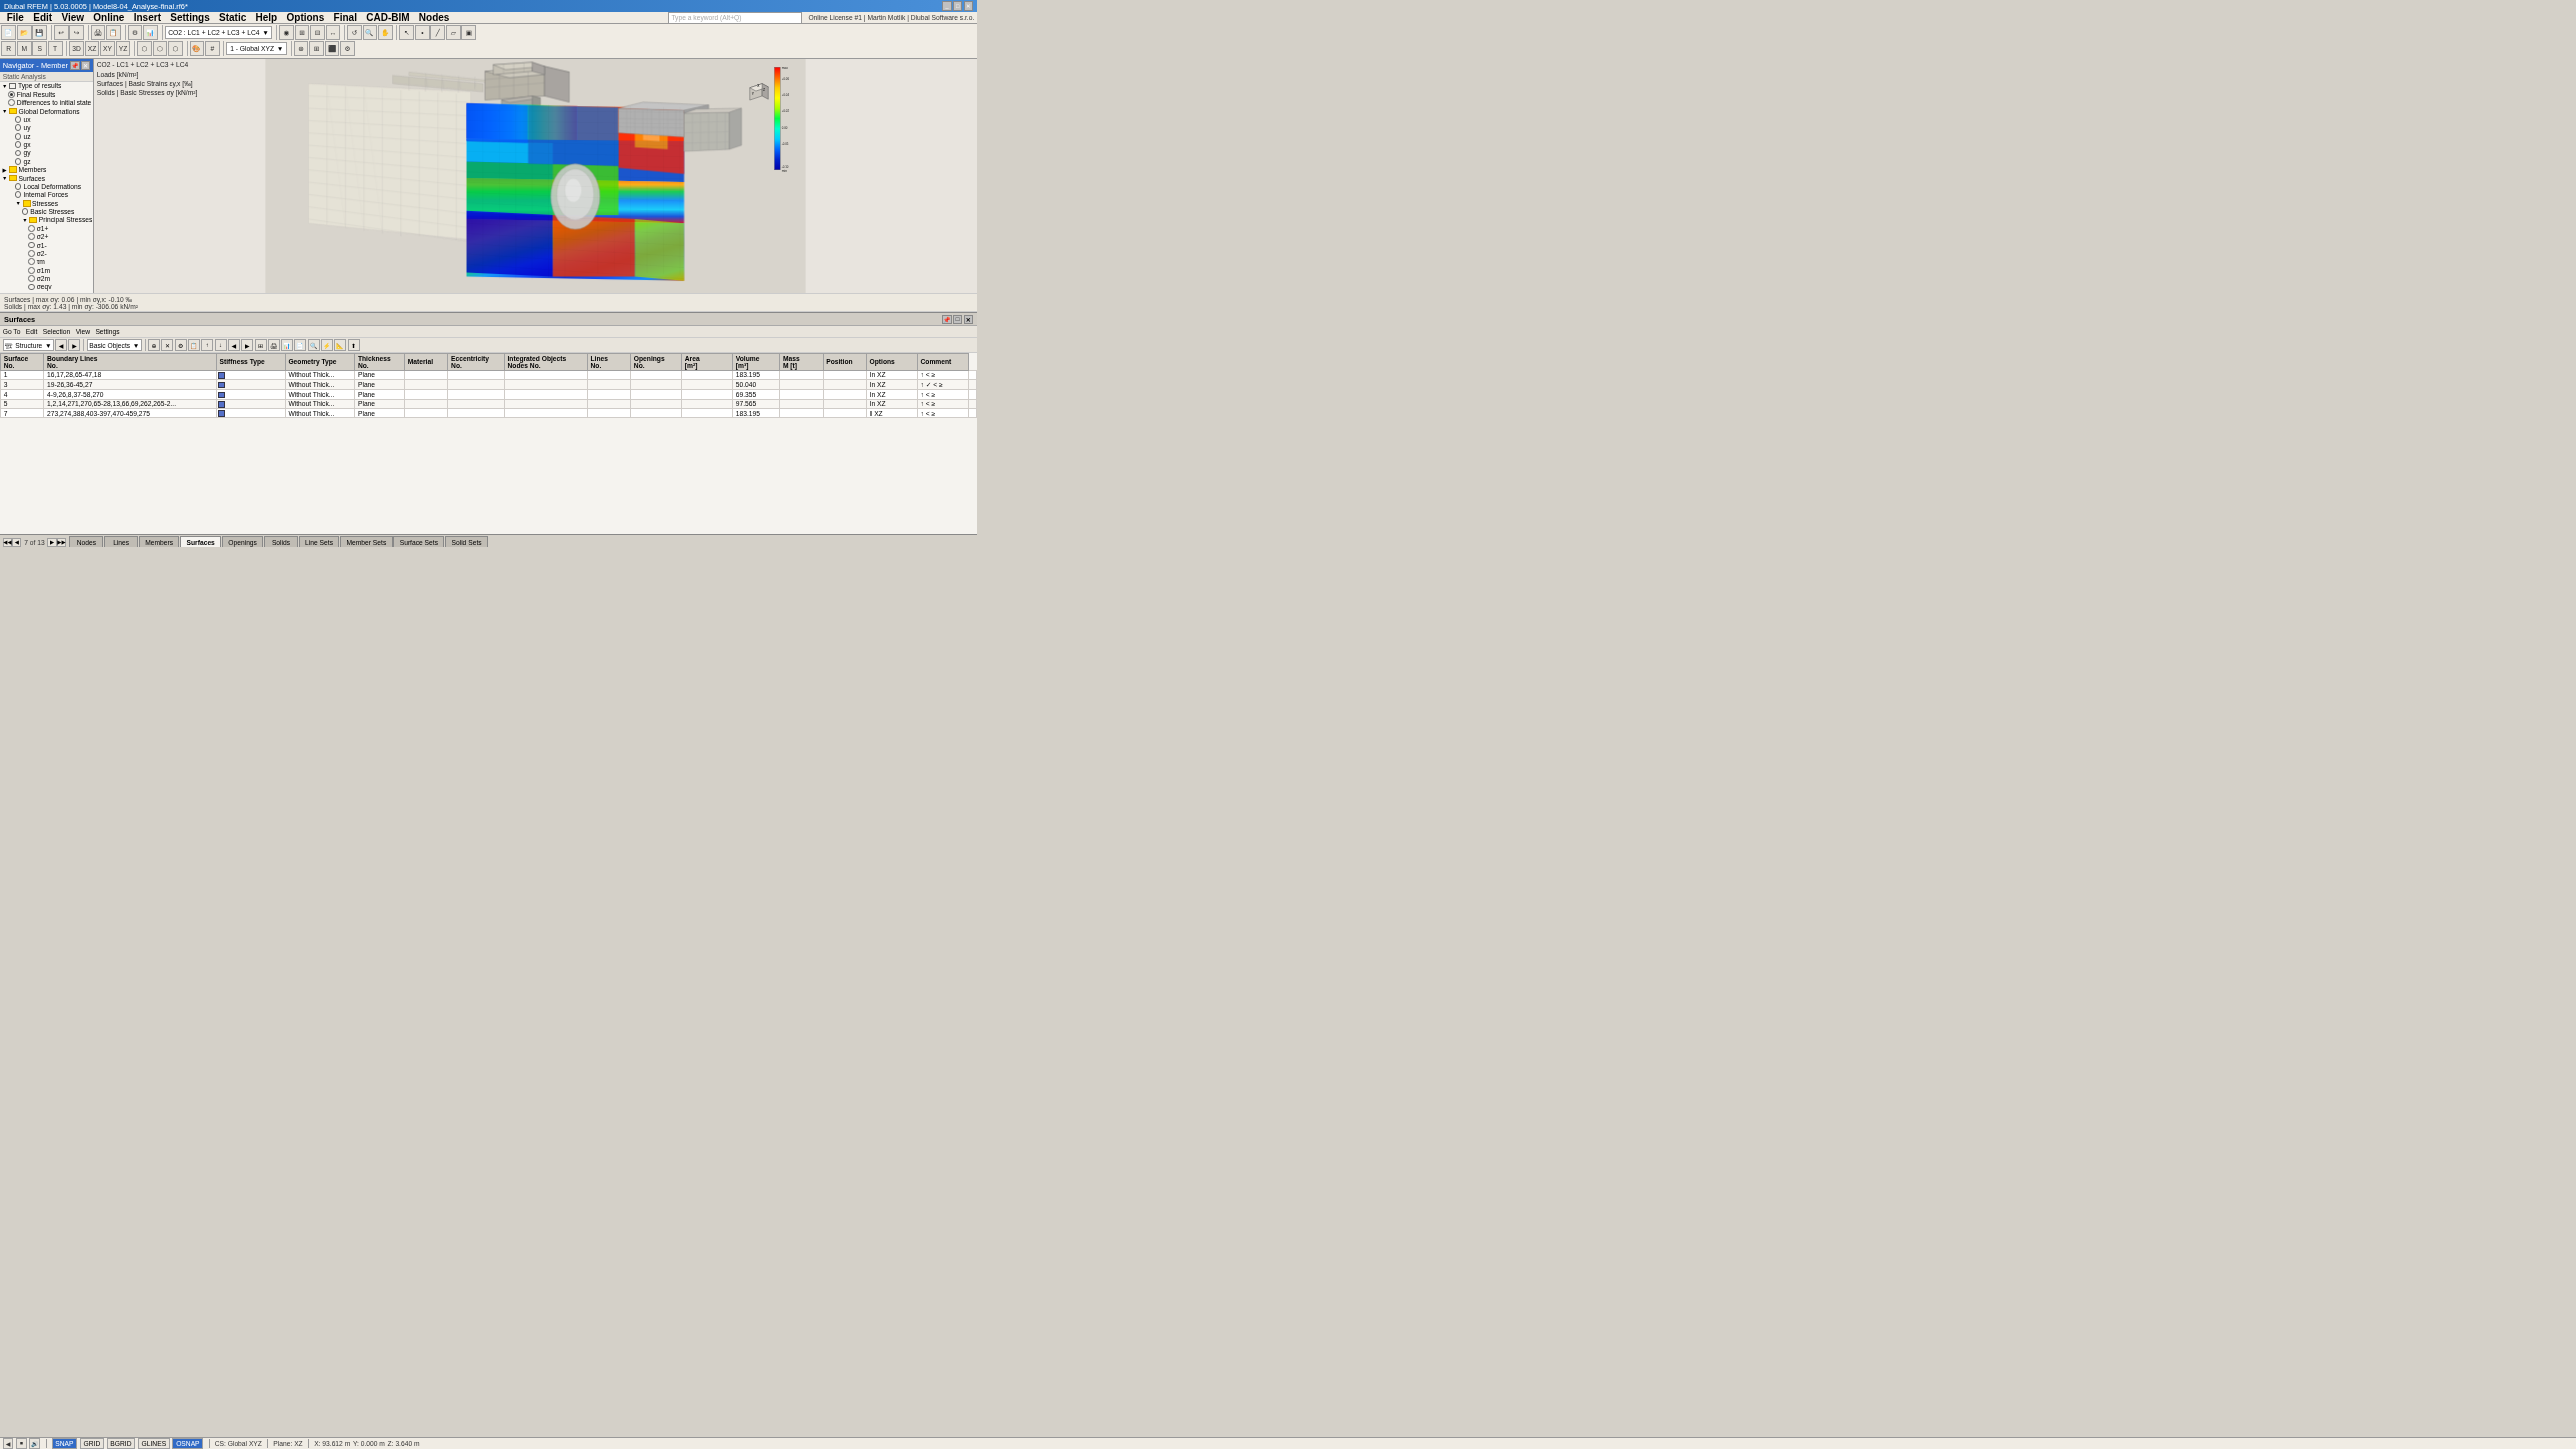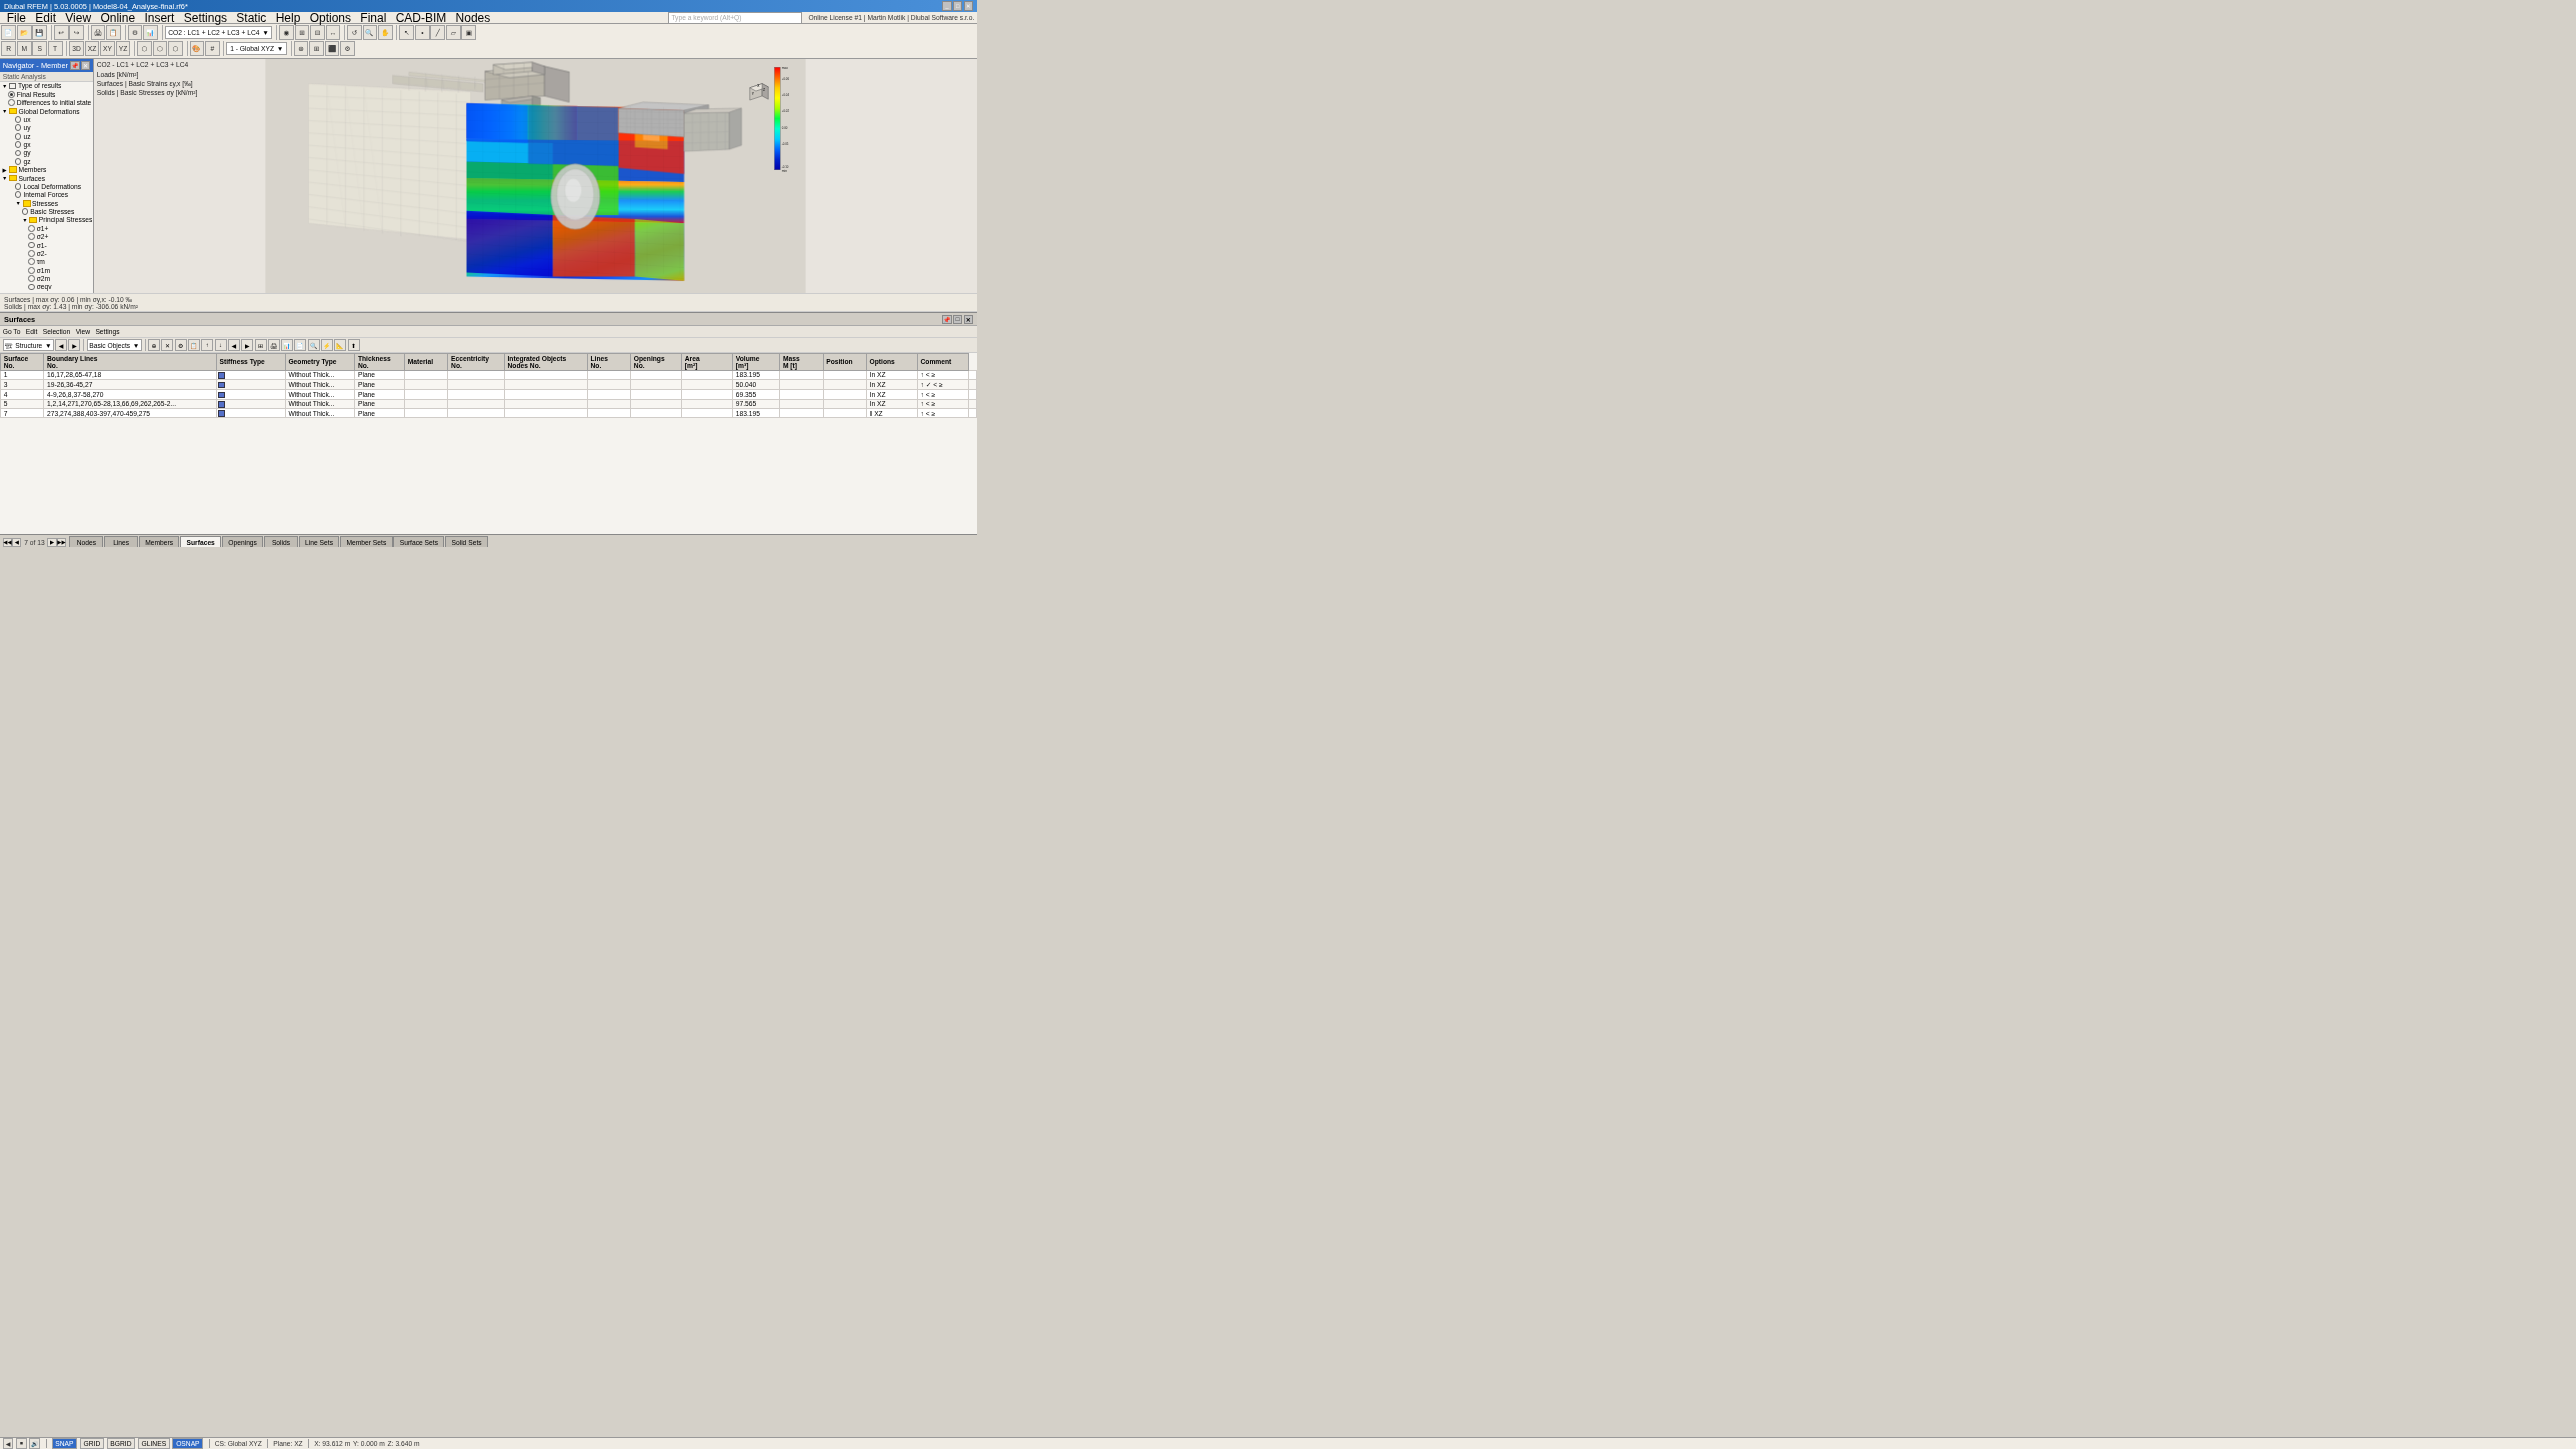--- a/index.html
+++ b/index.html
@@ -40,23 +40,24 @@
       height: 12px;
       background: #f0ece4;
       display: flex;
       align-items: center;
       padding: 0 2.7px;
       border-bottom: 0.7px solid #999;
       gap: 1.3px;
     }
     .menu-item {
       padding: 0 4px;
-      font-size: 12px;
+      font-size: 10px;
       cursor: pointer;
       color: #000;
+      font-weight: bold;
     }
 
     
     #toolbar-area {
       height: 35px;
       background: #f0ece4;
       border-bottom: 0.7px solid #999;
       display: flex;
       flex-direction: column;
       padding: 0.7px 1.3px;

